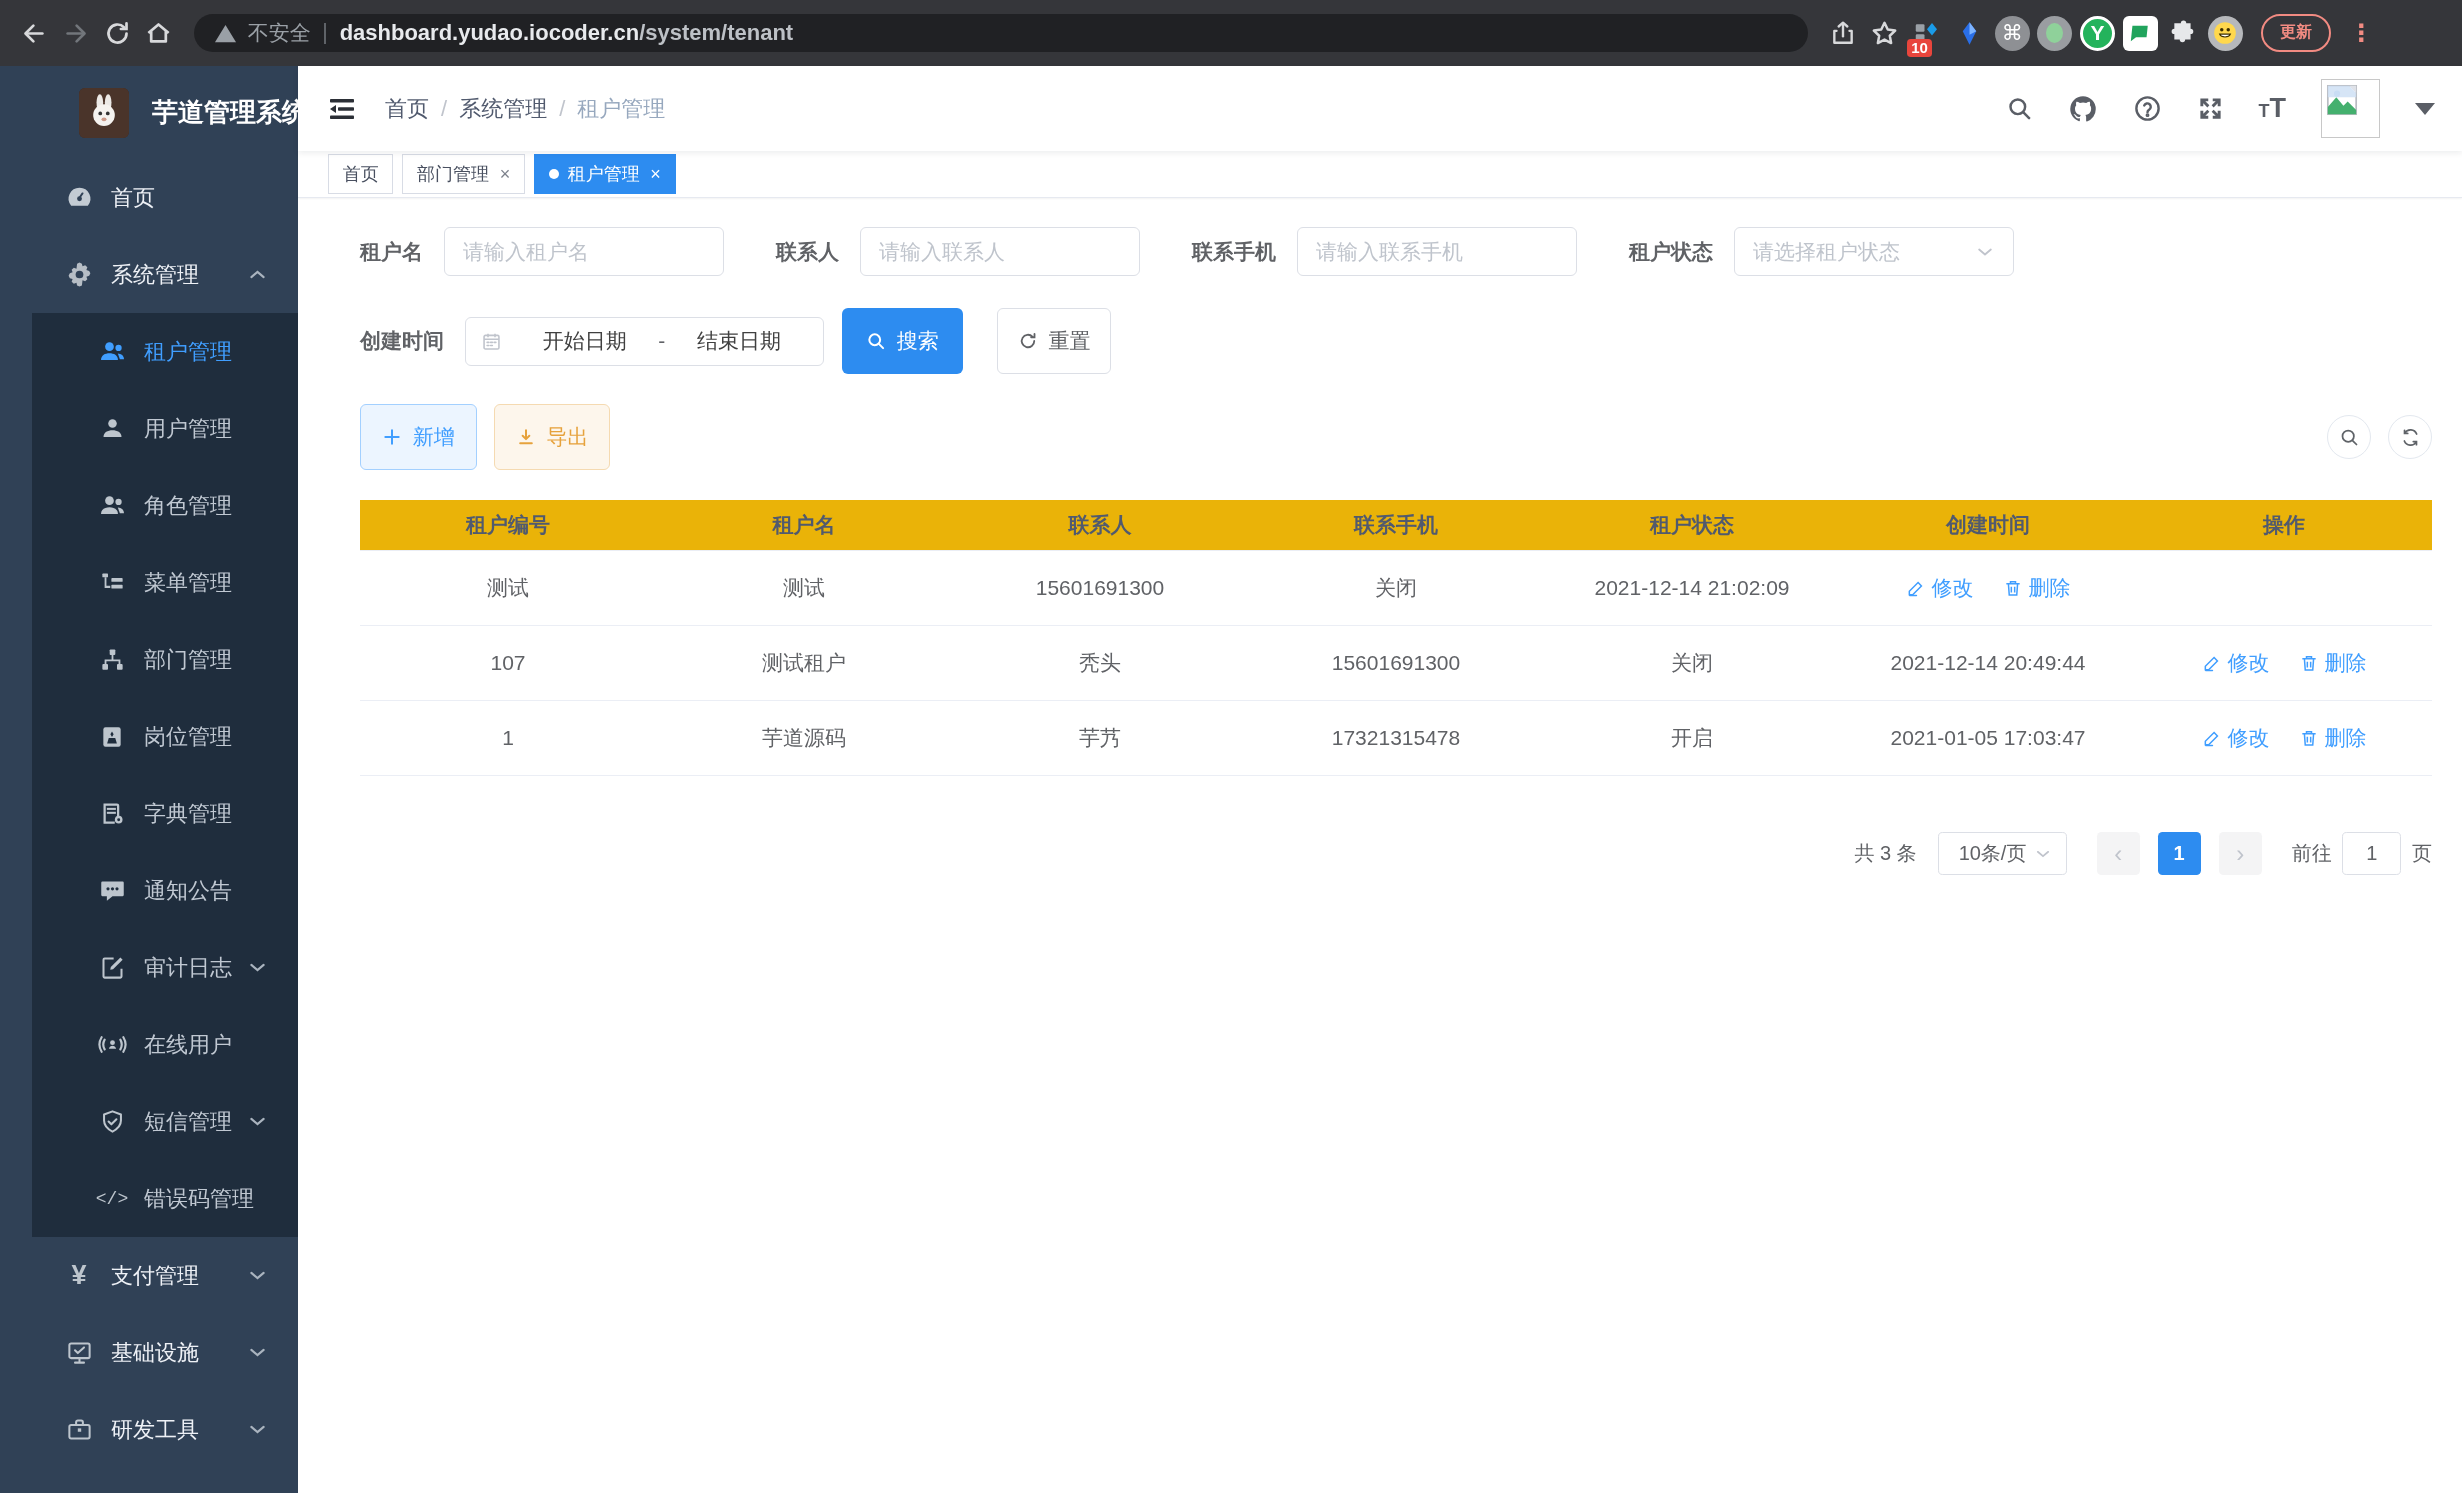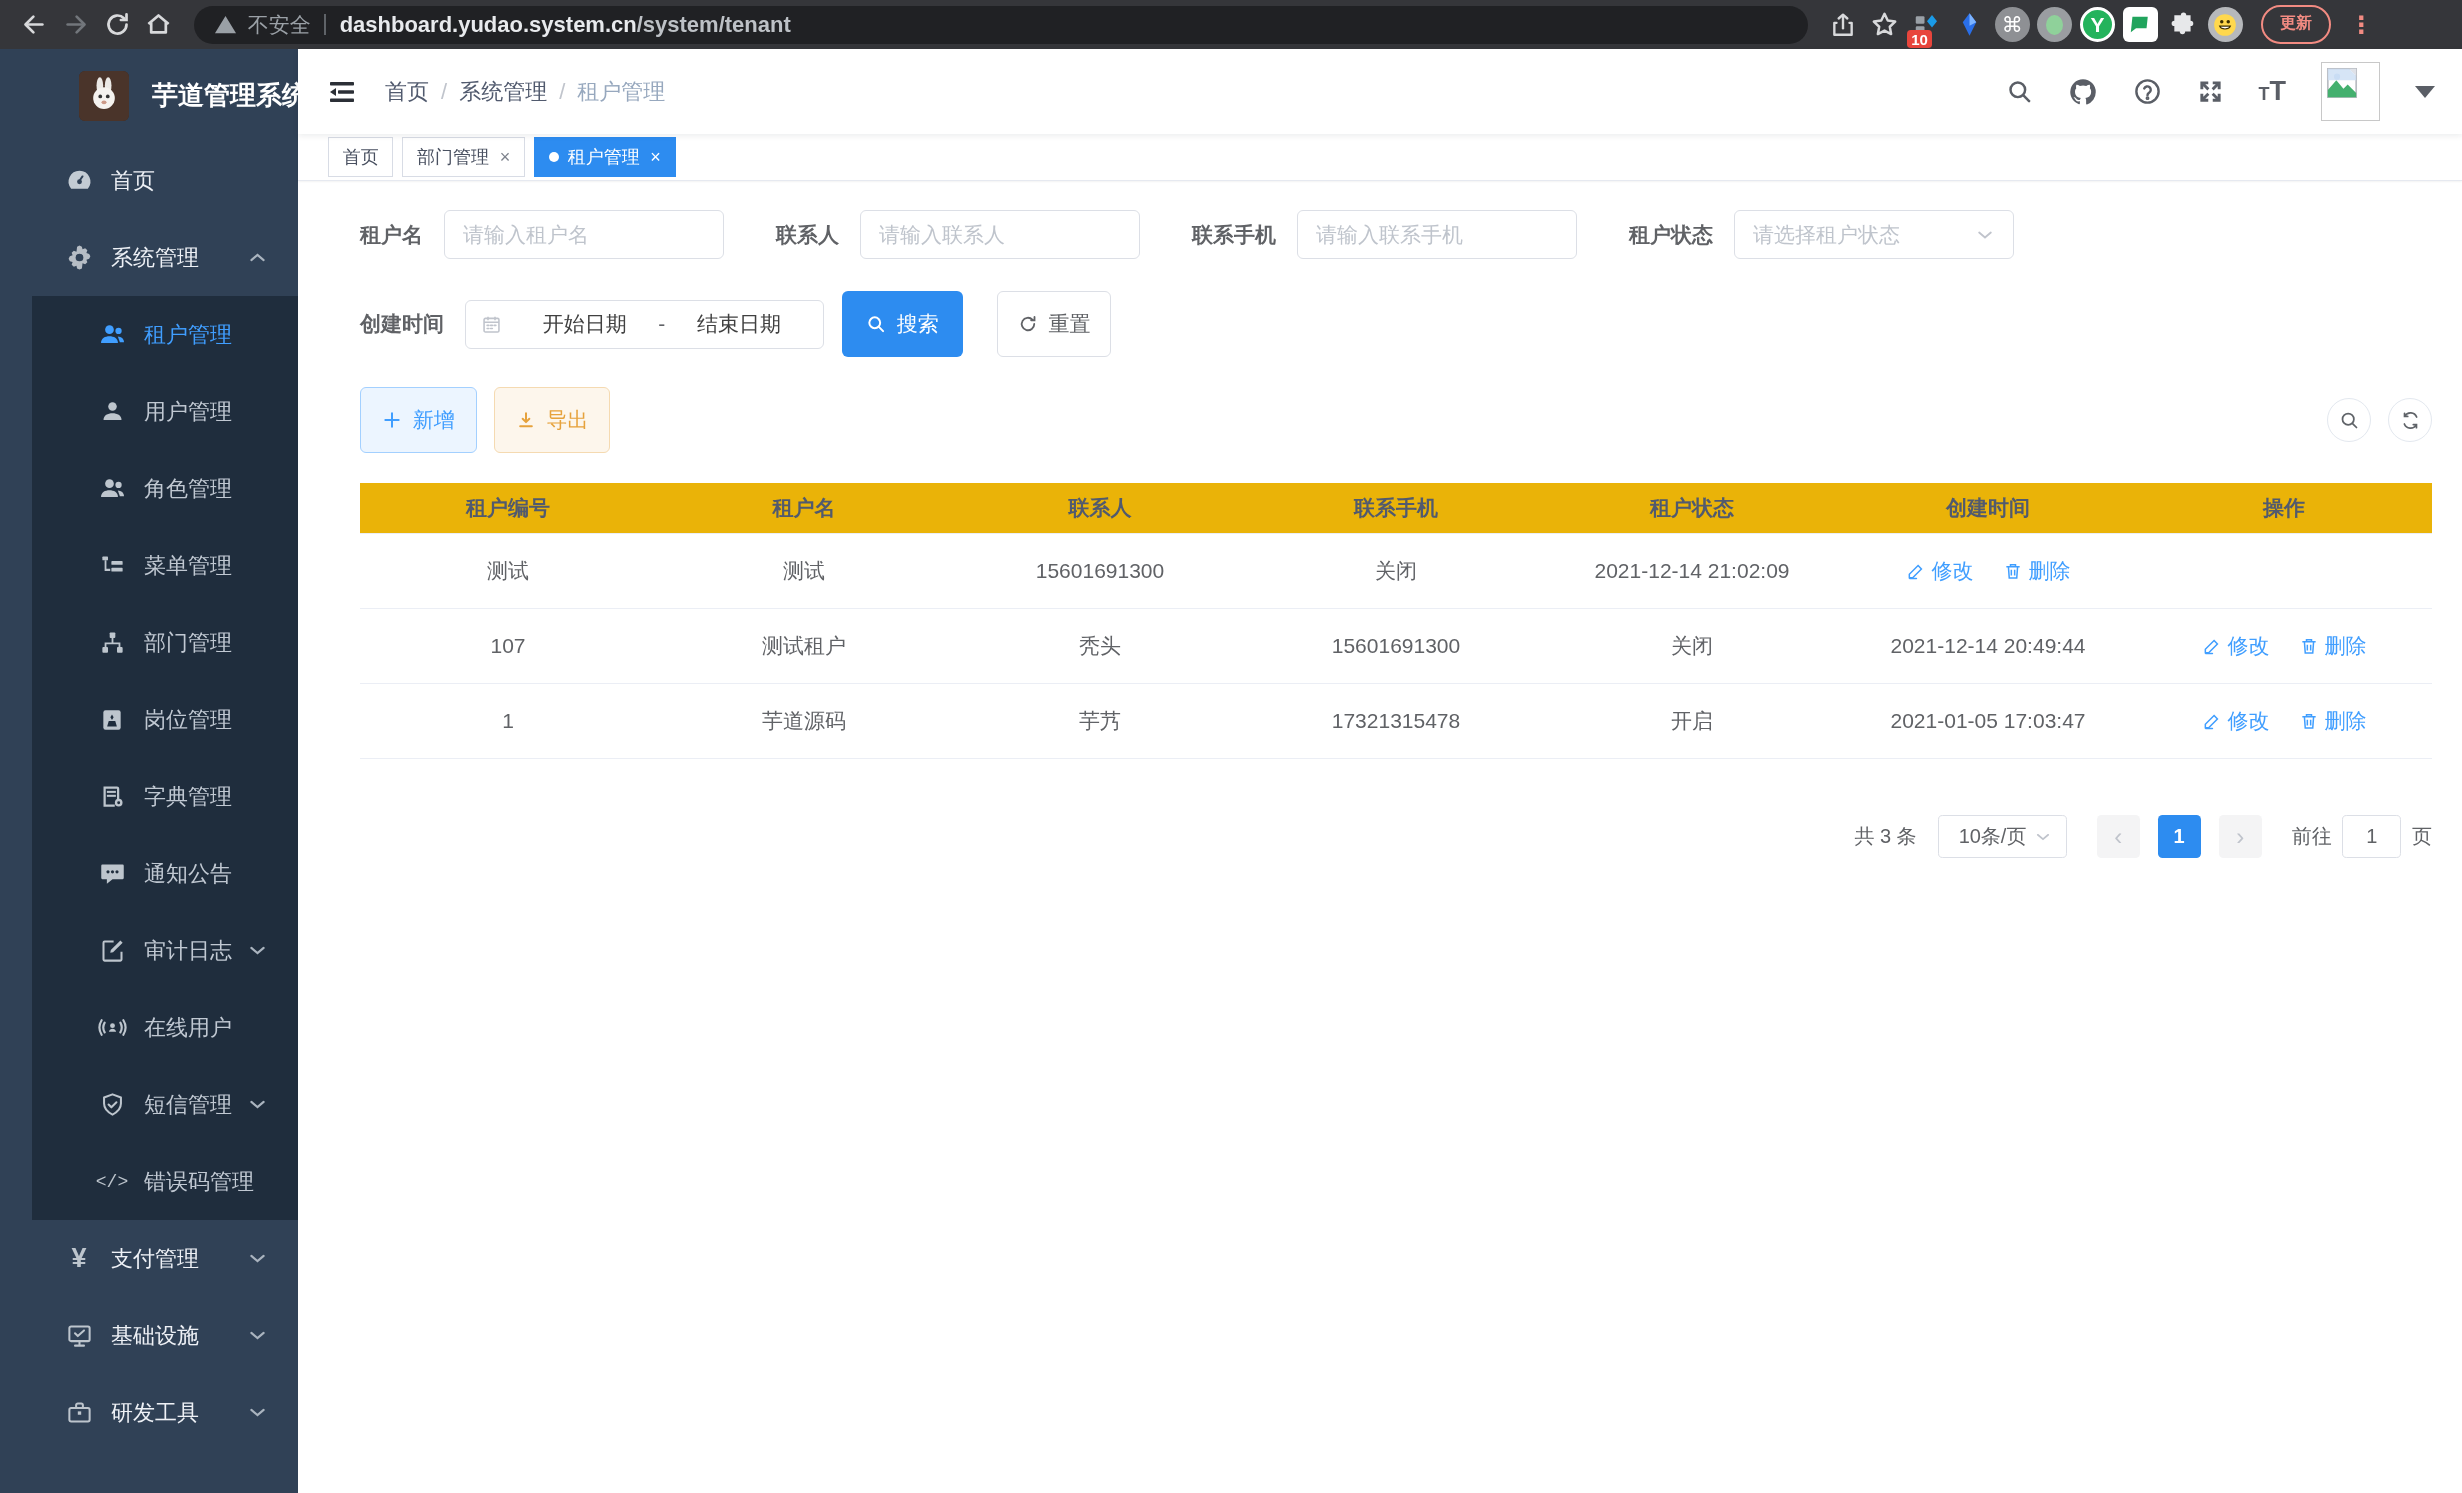--- a/index.html
+++ b/index.html
@@ -1,21 +1,21 @@
 <!DOCTYPE html>
 <html style="font-size:12px"><head>
 <meta charset="utf-8">
 <style>
   * { margin:0; padding:0; box-sizing:border-box; }
   html,body { background:#fff; }
   body { font-family:"Liberation Sans","DejaVu Sans",sans-serif; }
   .screen { position:relative; width:2462px; height:1494px; overflow:hidden; background:#fff; }
 
   
-  .chrome { height:49px; background:#35363a; display:flex; align-items:center; padding:0 17px; gap:7.6px; }
+  .chrome { height:66px; background:#35363a; display:flex; align-items:center; padding:0 17px; gap:7.6px; }
   .nav-ico { width:34px; height:34px; display:flex; align-items:center; justify-content:center; flex:0 0 auto; }
   .nav-ico svg { display:block; }
   .urlbar { flex:1 1 auto; max-width:1614px; height:38px; background:#202124; border-radius:19px; display:flex; align-items:center; padding:0 20px; margin:0 10.7px; min-width:0; }
   .urlbar .warn { margin-right:10.7px; display:flex; }
   .urlbar .sec { color:#9aa0a6; font-size:21px; }
   .urlbar .sep { width:1.5px; height:21px; background:#5f6368; margin:0 13.7px; }
   .urlbar .url { font-size:22px; white-space:nowrap; overflow:hidden; }
   .urlbar .url .domain { color:#e8eaed; font-weight:bold; }
   .urlbar .url .path { color:#bdc1c6; font-weight:bold; }
   .ext { width:35px; height:35px; border-radius:50%; display:flex; align-items:center; justify-content:center; position:relative; flex:0 0 auto; }
@@ -142,21 +142,21 @@
     </div>
 
     <div class="urlbar">
       <span class="warn">
         <svg width="23" height="23" viewBox="0 0 24 24" fill="#9aa0a6">
             <path d="M12 3L1 21h22L12 3zm1 14h-2v2h2v-2zm0-7h-2v5h2v-5z"></path>
           </svg>
       </span>
       <span class="sec">不安全</span>
       <span class="sep"></span>
-      <span class="url"><span class="domain">dashboard.yudao.system.cn</span><span class="path">/system/tenant</span></span>
+      <span class="url"><span class="domain">dashboard.yudao.iocoder.cn</span><span class="path">/system/tenant</span></span>
     </div>
 
     <div class="nav-ico">
       <svg width="26" height="26" viewBox="0 0 24 24" fill="none" stroke="#d8d9db" stroke-width="2.2" stroke-linecap="round" stroke-linejoin="round">
           <path d="M12 15V3"></path>
           <path d="M8 6l4-3.5L16 6"></path>
           <path d="M6 10H4v11h16V10h-2"></path>
         </svg>
     </div>
     <div class="nav-ico">

